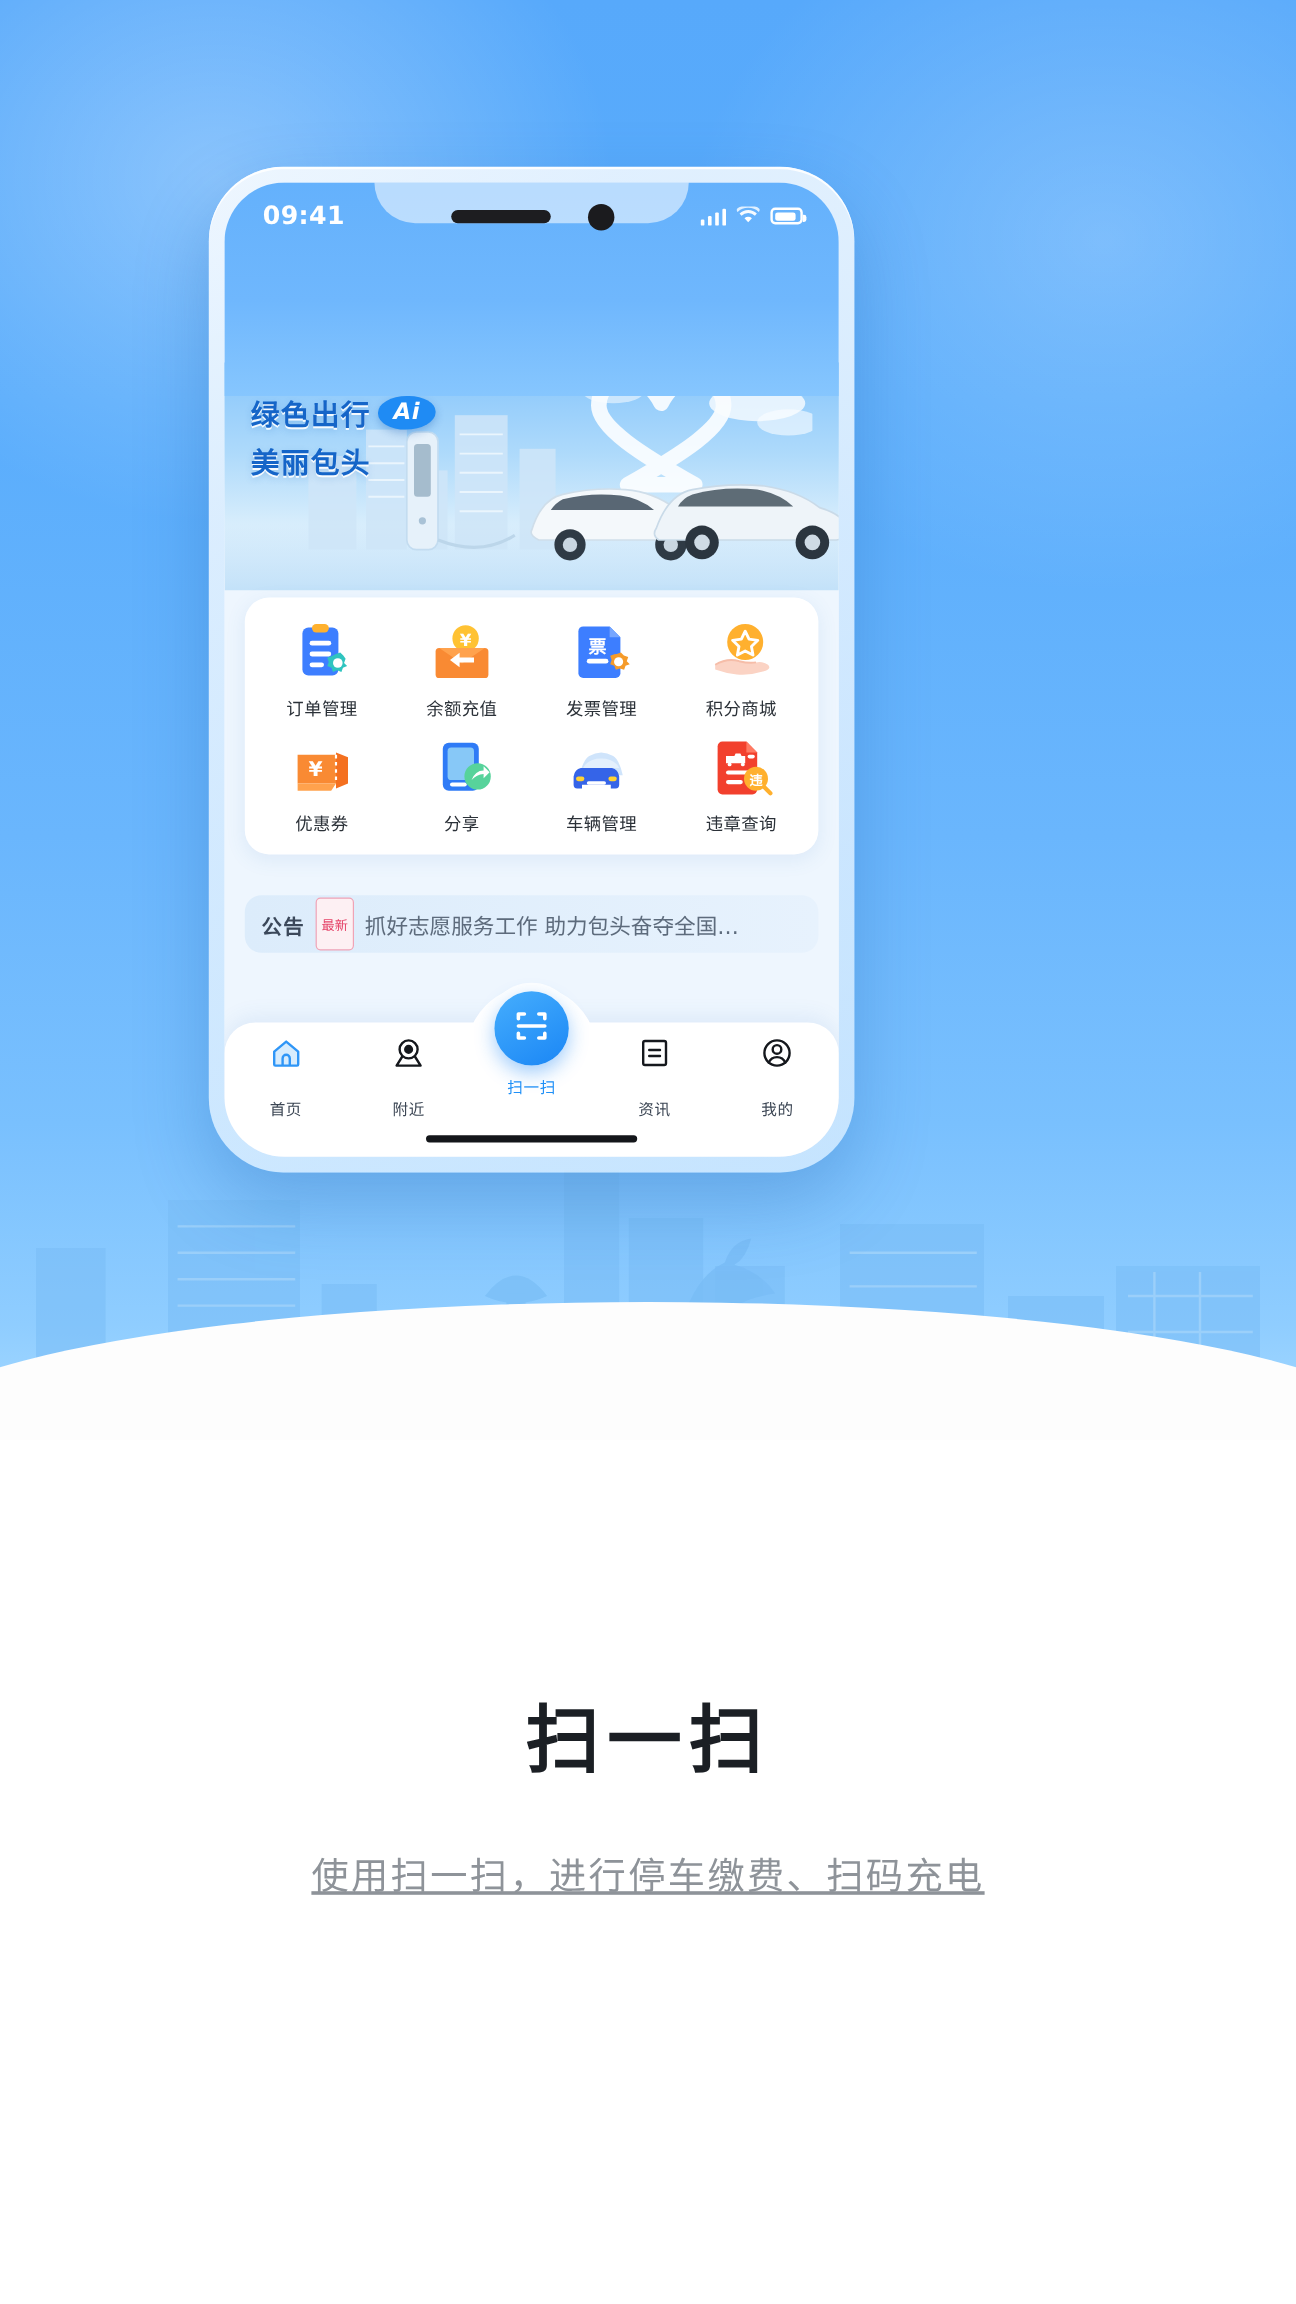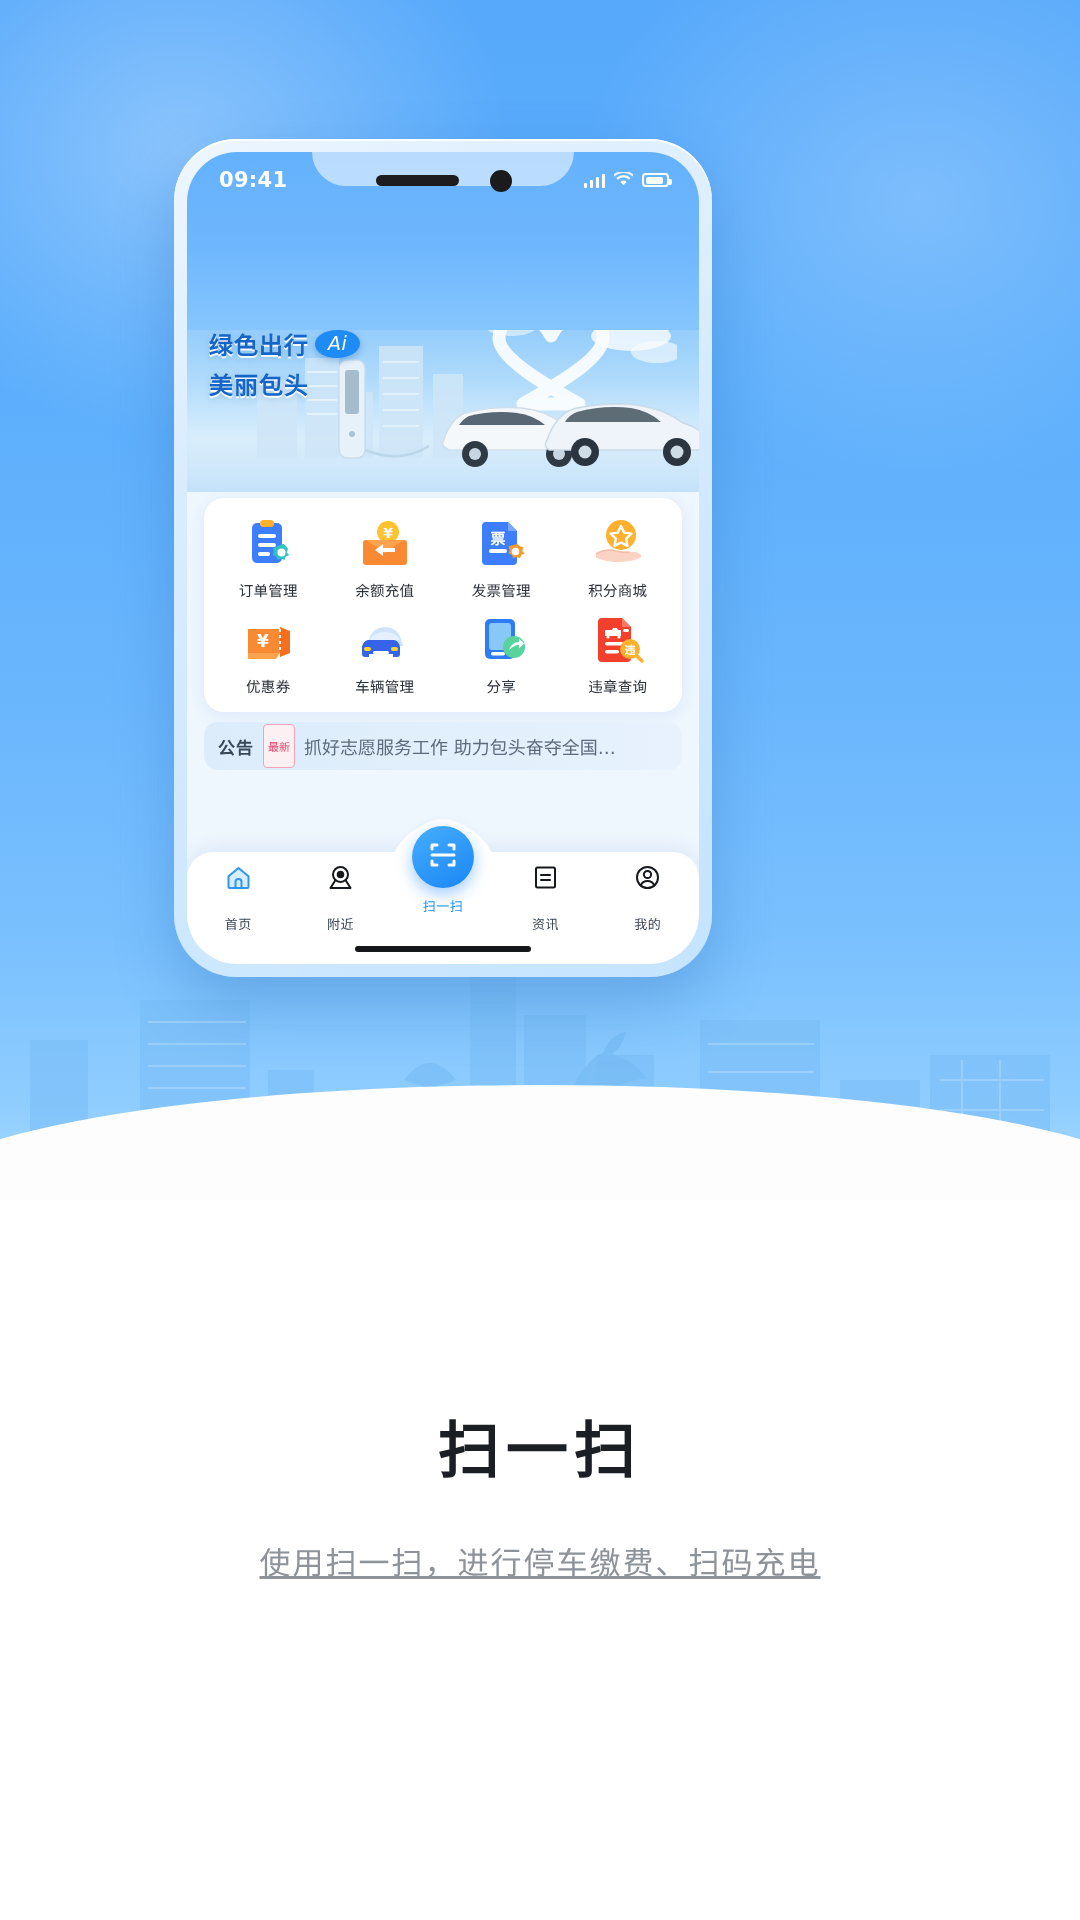--- a/index.html
+++ b/index.html
@@ -101,39 +101,39 @@
     background:linear-gradient(180deg,#8ec8fb 0%,#b2dcfb 35%,#d5ecfb 62%,#e8f4fc 100%);
   }
   #banner .sky{position:absolute;inset:0;background:linear-gradient(180deg,#86c5fb 0%,#aedafb 40%,#d9eefc 72%,#eaf5fd 100%);}
   #banner .heart{position:absolute;right:22px;top:6px;width:196px;height:106px;opacity:.95;}
   #banner .ground{position:absolute;left:0;bottom:0;width:100%;height:56px;
     background:linear-gradient(180deg,rgba(214,236,252,.2),rgba(188,222,248,.85));}
   .slogan{position:absolute;left:22px;top:24px;z-index:8;}
   .slogan .l1{display:flex;align-items:center;gap:6px;}
   .sl-txt{font-size:24px;font-weight:800;color:#1565c8;letter-spacing:1px;
     text-shadow:0 2px 0 rgba(255,255,255,.9),0 3px 6px rgba(40,110,190,.25);}
-  .ai-badge{font-size:19px;font-weight:400;font-style:italic;color:#fff;
+  .ai-badge{font-size:19px;font-weight:700;font-style:italic;color:#fff;
     background:#1f8bf4;border-radius:50% 46% 52% 48%;padding:2px 13px 4px;
     box-shadow:0 3px 7px rgba(20,90,180,.32);letter-spacing:.5px;}
   .slogan .l2{margin-top:5px;}
 
   
   #gridcard{
     position:absolute;left:17px;top:346px;width:calc(100% - 34px);
     background:#fff;border-radius:20px;padding:20px 6px 16px;z-index:16;
     box-shadow:0 4px 16px rgba(70,130,200,.10);
   }
   .grid{display:grid;grid-template-columns:repeat(4,1fr);row-gap:14px;}
   .gcell{display:flex;flex-direction:column;align-items:center;gap:9px;}
   .gicon{width:56px;height:52px;position:relative;}
   .glabel{font-size:14.5px;color:#2b3138;font-weight:500;letter-spacing:.3px;}
 
   
   #notice{
-    position:absolute;left:17px;top:570px;width:calc(100% - 34px);height:48px;z-index:16;
+    position:absolute;left:17px;top:594px;width:calc(100% - 34px);height:48px;z-index:16;
     background:linear-gradient(90deg,#dcecfb,#e7f2fd);border-radius:14px;
     display:flex;align-items:center;padding:0 14px;gap:9px;overflow:hidden;
   }
   #notice .nt{font-size:17px;font-weight:800;color:#3b485a;letter-spacing:1px;flex:none;}
   #notice .badge{font-size:11px;color:#e5456a;border:1px solid #f0a3b6;border-radius:4px;
     padding:13px 4px;flex:none;background:#fdf0f3;}
   #notice .ntext{font-size:18px;color:#5d6b7c;white-space:nowrap;overflow:hidden;text-overflow:ellipsis;}
   #pagebg{position:absolute;left:0;top:330px;width:100%;bottom:0;background:#eef6fe;z-index:10;}
 
   
@@ -439,42 +439,42 @@
                 <text x="23" y="33" font-size="17" font-weight="700" fill="#fff" text-anchor="middle" font-family="DejaVu Sans">¥</text>
                 <path d="M8 39h32l-4 6H8Z" fill="#ffa24d"></path>
               </svg>
             </div>
             <span class="glabel">优惠券</span>
           </div>
 
           <div class="gcell">
             <div class="gicon">
               <svg width="56" height="52" viewBox="0 0 56 52">
+                <rect x="12" y="5" width="30" height="40" rx="5" fill="#2f7bf6"></rect>
+                <rect x="16" y="9" width="22" height="27" rx="3" fill="#87c8f7"></rect>
+                <rect x="18" y="38" width="14" height="3.5" rx="1.75" fill="#fff"></rect>
+                <circle cx="41" cy="33" r="11" fill="#57d39b"></circle>
+                <path d="M36 36q3-8 10-8v-3.5l5 5-5 5V31c-4 0-7 2-10 5Z" fill="#fff"></path>
+              </svg>
+            </div>
+            <span class="glabel">分享</span>
+          </div>
+
+          <div class="gcell">
+            <div class="gicon">
+              <svg width="56" height="52" viewBox="0 0 56 52">
                 <path d="M10 32q3-13 8-16 5-3 10-3t10 3q5 3 8 16Z" fill="#cfe4fb"></path>
                 <path d="M5 33q1-6 6-7h26q5 1 6 7v7a3 3 0 0 1-3 3h-4v-3H12v3H8a3 3 0 0 1-3-3Z" fill="#3564e8"></path>
                 <path d="M13 26q4-8 15-8t15 8Z" fill="#e4f0fd"></path>
                 <rect x="7" y="33" width="7" height="4" rx="2" fill="#ffd233"></rect>
                 <rect x="34" y="33" width="7" height="4" rx="2" fill="#ffd233"></rect>
                 <rect x="16" y="37" width="16" height="3" rx="1.5" fill="#fff"></rect>
               </svg>
             </div>
             <span class="glabel">车辆管理</span>
-          </div>
-
-          <div class="gcell">
-            <div class="gicon">
-              <svg width="56" height="52" viewBox="0 0 56 52">
-                <rect x="12" y="5" width="30" height="40" rx="5" fill="#2f7bf6"></rect>
-                <rect x="16" y="9" width="22" height="27" rx="3" fill="#87c8f7"></rect>
-                <rect x="18" y="38" width="14" height="3.5" rx="1.75" fill="#fff"></rect>
-                <circle cx="41" cy="33" r="11" fill="#57d39b"></circle>
-                <path d="M36 36q3-8 10-8v-3.5l5 5-5 5V31c-4 0-7 2-10 5Z" fill="#fff"></path>
-              </svg>
-            </div>
-            <span class="glabel">分享</span>
           </div>
 
           <div class="gcell">
             <div class="gicon">
               <svg width="56" height="52" viewBox="0 0 56 52">
                 <path d="M12 4h20l9 9v31a4 4 0 0 1-4 4H12a4 4 0 0 1-4-4V8a4 4 0 0 1 4-4Z" fill="#f2402d"></path>
                 <path d="M32 4l9 9h-9Z" fill="#ff7a63"></path>
                 <path d="M15 16h7l1-2h4l1 2h3v6H15Z" fill="#fff"></path>
                 <circle cx="18" cy="23" r="1.6" fill="#fff"></circle>
                   <circle cx="29" cy="23" r="1.6" fill="#fff"></circle>

